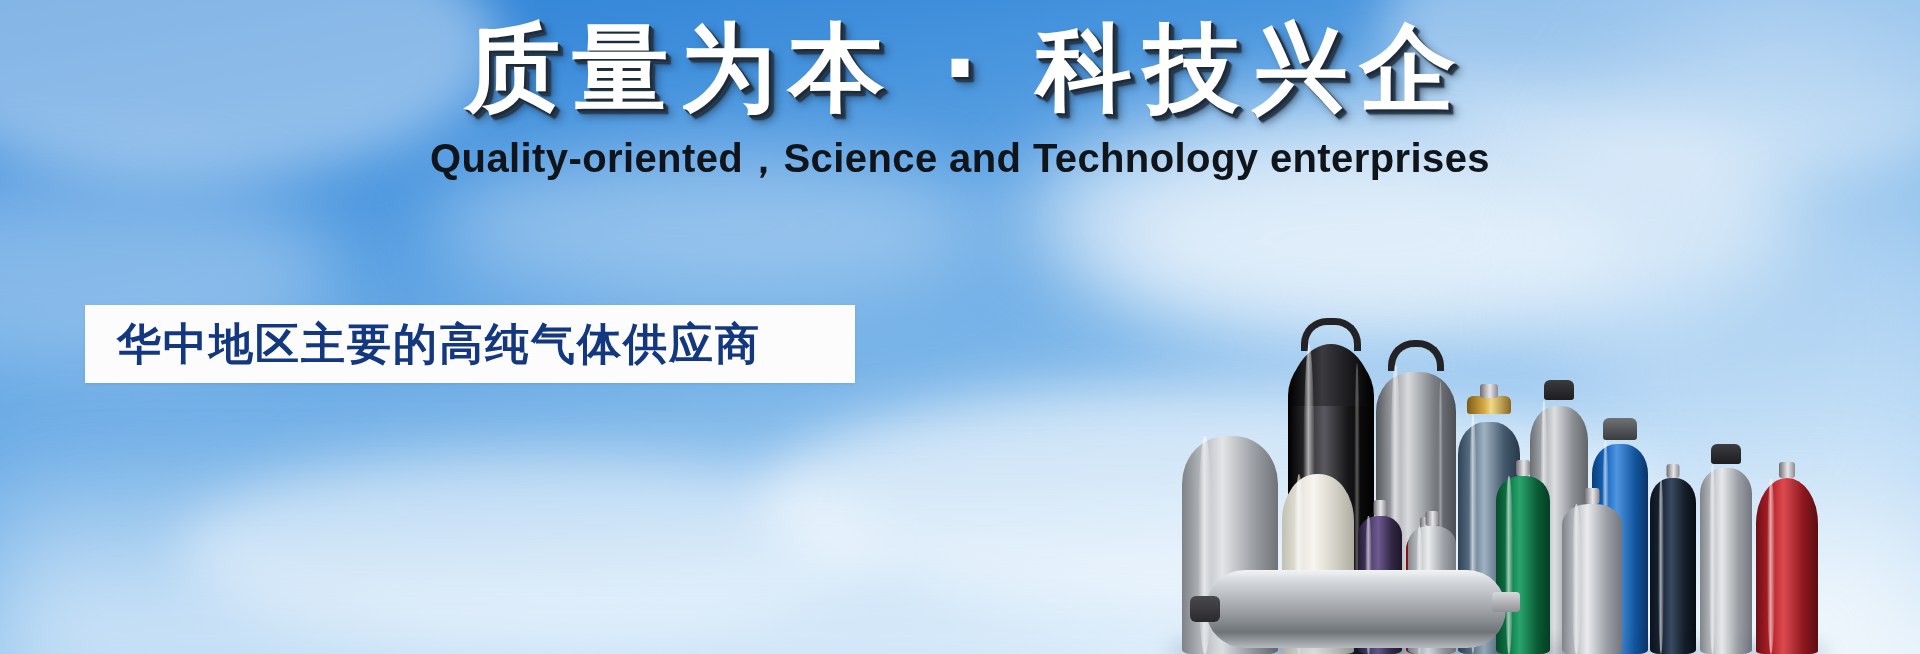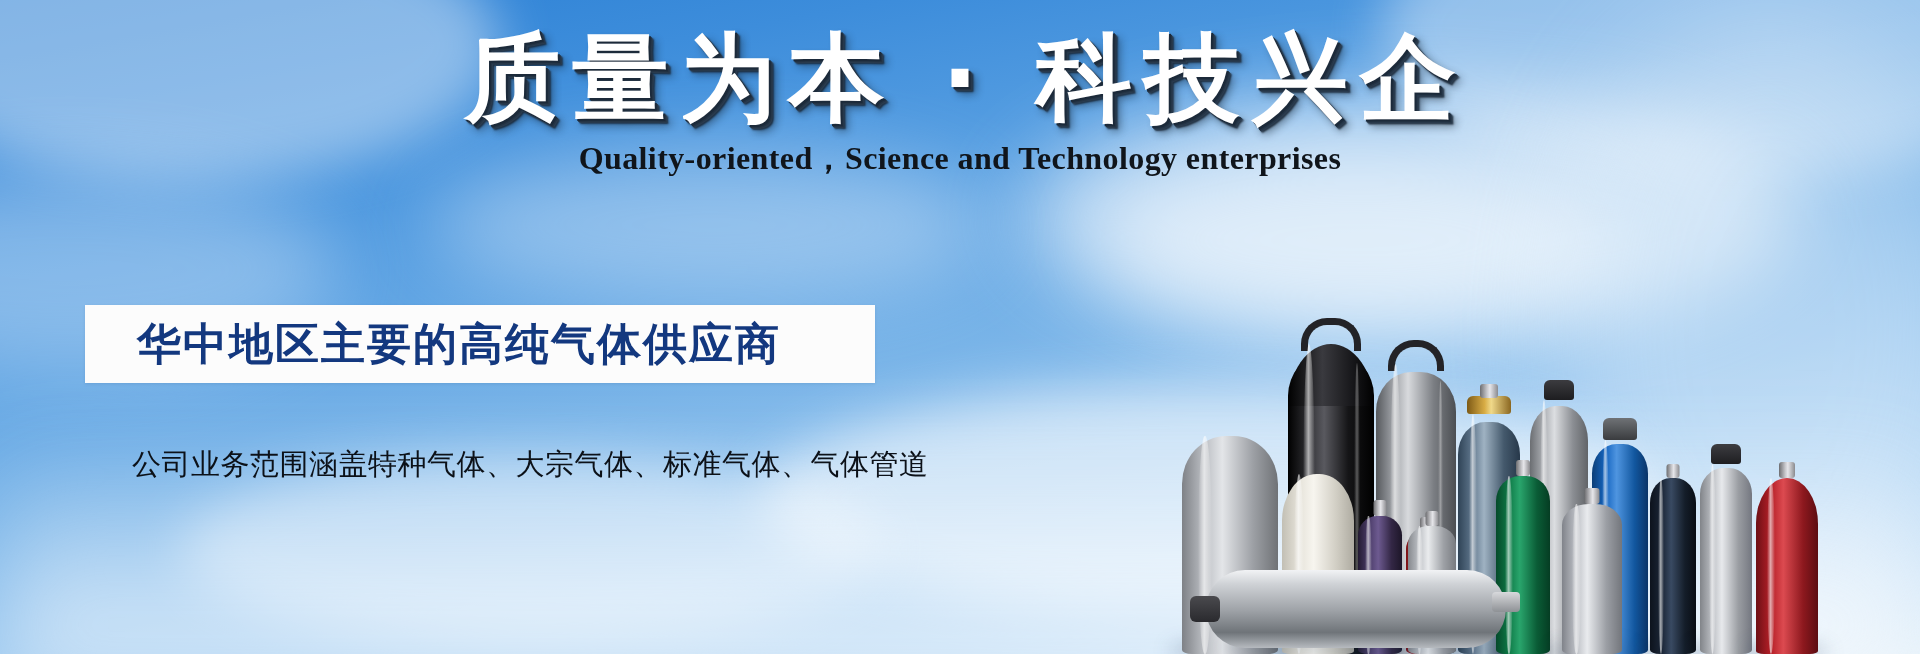--- a/index.html
+++ b/index.html
@@ -23,21 +23,21 @@
   #cloudCenter{left:430px;top:150px;width:560px;height:150px;opacity:.34;}
   #cloudLeftMid{left:-200px;top:170px;width:540px;height:200px;opacity:.30;}
   #cloudLowBand{left:0;bottom:-40px;width:1920px;height:260px;border-radius:0;filter:blur(46px);opacity:.60;
       background:linear-gradient(0deg,#ffffff 0%,rgba(255,255,255,.75) 40%,rgba(255,255,255,0) 100%);}
   #cloudLowPuff{left:760px;bottom:40px;width:900px;height:230px;opacity:.55;}
   #cloudLowPuff2{left:180px;bottom:10px;width:700px;height:190px;opacity:.40;}
   #cloudRightTall{right:-60px;top:10px;width:420px;height:640px;opacity:.30;filter:blur(60px);}
 
   
   #headline{
-    position:absolute;left:0;right:0;top:22px;
+    position:absolute;left:0;right:0;top:12px;
     text-align:center;
   }
   #headlineText{
     display:inline-block;
     font-family:"DejaVu Sans", sans-serif;
     font-weight:700;
     font-size:96px;
     line-height:112px;
     letter-spacing:12px;
     color:#ffffff;
@@ -48,37 +48,36 @@
        4px 4px 1px #2c3d50,
        5px 5px 2px rgba(20,30,42,.85),
        7px 7px 9px rgba(10,20,30,.45);
   }
   #subtitle{
     position:absolute;left:0;right:0;top:136px;
     text-align:center;
   }
   #subtitleText{
     display:inline-block;
-    font-family:Liberation Serif, serif;
+    font-family:Liberation Sans, sans-serif;
     font-weight:700;
-    font-size:32px;
+    font-size:40px;
     line-height:44px;
     color:#10151b;
     letter-spacing:.4px;
     text-align:center;
   }
 
   
   #whiteBox{
     position:absolute;left:85px;top:305px;
     width:770px;height:78px;
     background:#fcfcfc;
     display:flex;align-items:center;
     box-shadow:0 1px 3px rgba(0,40,80,.10);
-    padding-left:20px;
   }
   #whiteBoxText{
     font-family:"DejaVu Sans", sans-serif;
     font-weight:700;
     font-size:44px;
     line-height:52px;
     letter-spacing:2px;
     color:#13387f;
     padding-left:32px;
     white-space:nowrap;
@@ -151,21 +150,20 @@
 
   <div id="subtitle">
     <span id="subtitleText">Quality-oriented，Science and Technology enterprises</span>
   </div>
 
   <div id="whiteBox">
     <span id="whiteBoxText">华中地区主要的高纯气体供应商</span>
   </div>
 
   <div id="paragraph">
-    <p id="paraLine1">公司业务范围涵盖特种气体、大宗气体、标准气体、气体管道</p>
   </div>
 
   <div id="cylinders">
 
     <div class="cyl" style="left:88px;width:86px;height:310px;">
       <div class="shadowEl" style="width:116px;height:22px;"></div>
       <div class="handle" style="width:46px;height:26px;top:-26px;"></div>
       <div class="body" style="height:300px;background:linear-gradient(90deg,#000 0%,#2c2c30 22%,#59595f 42%,#151517 70%,#000 100%);"></div>
       <div class="shoulder" style="top:0;height:20%;background:linear-gradient(90deg,#000,#3a3a3f 40%,#17171a 75%,#000);"></div>
       <div class="gloss"></div>

